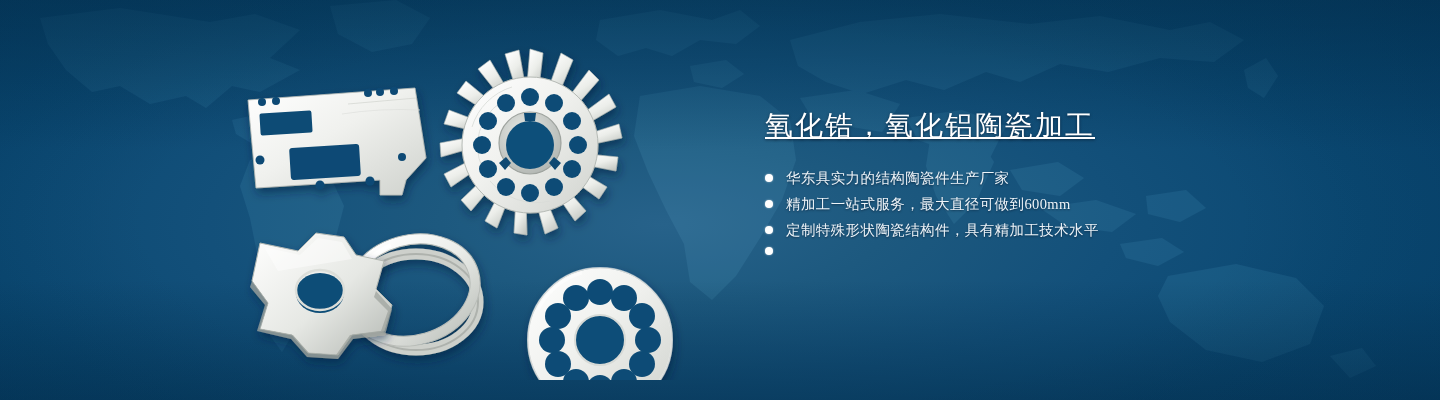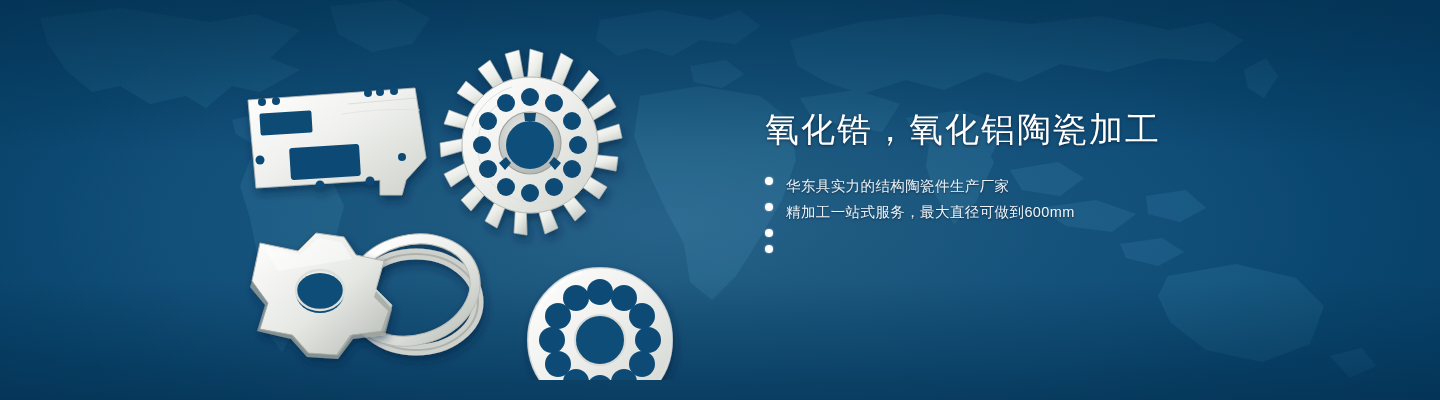--- a/index.html
+++ b/index.html
@@ -38,38 +38,40 @@
   }
 
   
   .parts{position:absolute;left:230px;top:40px;width:500px;height:340px;}
   .parts svg{display:block;}
 
   
   .copy{position:absolute;left:765px;top:108px;width:620px;}
   .headline{
     margin:0;
-    font-size:34px;
+    font-size:28px;
     font-weight:400;
     letter-spacing:2px;
     color:#ffffff;
     line-height:1.25;
     text-shadow:0 1px 3px rgba(0,10,25,.55);
     white-space:nowrap;
+    text-decoration:underline;
   }
   .bullets{list-style:none;margin:26px 0 0 0;padding:0;}
   .bullets li{
-    display:flex;
+    display:flex;align-items:center;
     margin:0 0 8px 0;
     color:#eef4f9;
     font-size:14.5px;
     line-height:18px;
     letter-spacing:.4px;
     text-shadow:0 1px 2px rgba(0,10,25,.5);
     white-space:nowrap;
+    font-family:Liberation Serif, serif;
   }
   .dot{
     width:8px;height:8px;border-radius:50%;
     background:#ffffff;
     flex:0 0 auto;
     margin-right:13px;
     box-shadow:0 0 2px rgba(255,255,255,.6);
   }
 </style>
 </head>
@@ -284,20 +286,21 @@
       <li>
         <span class="dot"></span>
         <span>华东具实力的结构陶瓷件生产厂家</span>
       </li>
       <li>
         <span class="dot"></span>
         <span>精加工一站式服务，最大直径可做到600mm</span>
       </li>
       <li>
         <span class="dot"></span>
+        <span>定制特殊形状陶瓷结构件，具有精加工技术水平</span>
       </li>
       <li>
         <span class="dot"></span>
       </li>
     </ul>
   </div>
 
 </div>
 
 </body></html>

